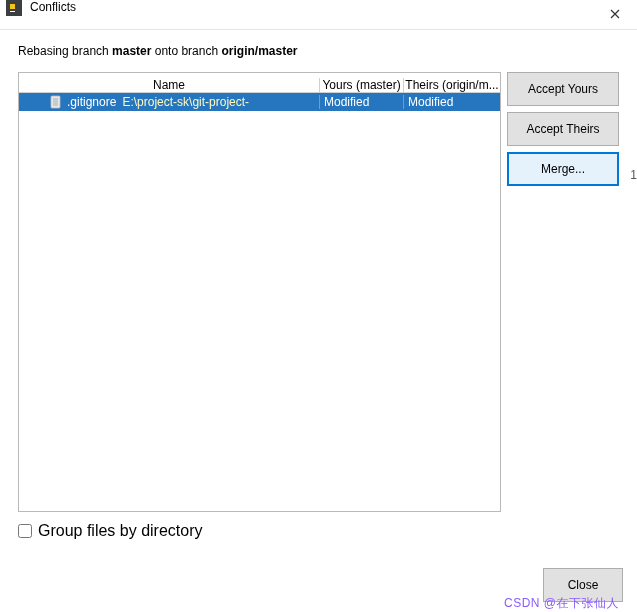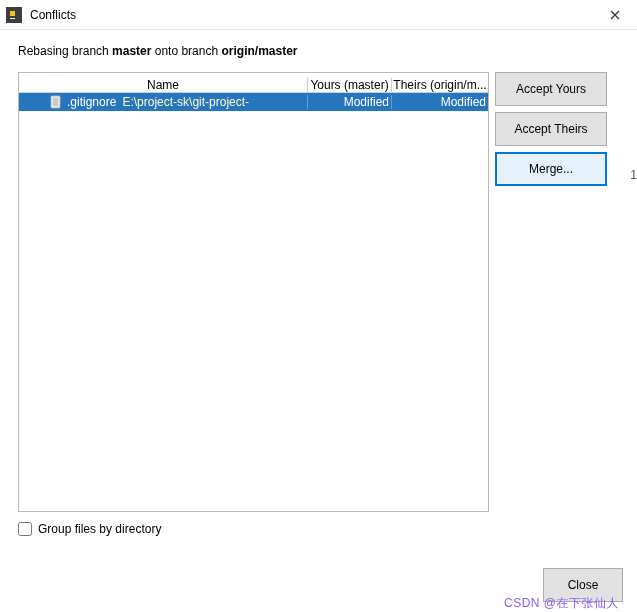--- a/index.html
+++ b/index.html
@@ -8,21 +8,21 @@
       font-size: 12px;
       background: #fff;
       color: #000;
       width: 637px;
       height: 612px;
       position: relative;
       overflow: hidden;
     }
     .titlebar {
       display: flex;
-      align-items: center;
+      align-items: flex-start;
       height: 30px;
       padding: 0 2px 0 6px;
       background: #fff;
       border-bottom: 1px solid #e5e5e5;
     }
     .titlebar .app-icon {
       width: 16px; height: 16px;
       background: #3c3f41;
       margin-right: 8px;
       display: flex;
@@ -31,21 +31,21 @@
     }
     .titlebar .app-icon svg { width: 12px; height: 12px; }
     .titlebar .title { flex: 1; font-size: 12px; }
     .titlebar .close {
       width: 40px; height: 28px;
       display: flex; align-items: center; justify-content: center;
       cursor: default;
     }
     .titlebar .close svg { width: 10px; height: 10px; }
     .content {
-      padding: 14px 30px 0 18px;
+      padding: 14px 18px 0 18px;
     }
     .desc { font-size: 12px; margin-bottom: 14px; }
     .desc b { font-weight: 600; }
     .main-row { display: flex; gap: 6px; }
     .table-wrap {
       flex: 1;
       border: 1px solid #b9b9b9;
       background: #fff;
       height: 440px;
       display: flex;
@@ -62,21 +62,21 @@
     .thead .th {
       display: flex; align-items: center; justify-content: center;
       border-right: 1px solid #d0d0d0;
       overflow: hidden; white-space: nowrap;
       padding: 0 4px;
     }
     .thead .th:last-child { border-right: none; margin-top: 40px; }
     .col-name { flex: 1; }
     .col-yours { width: 84px; }
     .col-theirs { width: 96px; }
-    .tbody { flex: 1; overflow: hidden; text-align: right; }
+    .tbody { flex: 1; overflow: hidden; }
     .row {
       display: flex;
       align-items: center;
       height: 18px;
       background: #2675bf;
       color: #fff;
       font-size: 12px;
     }
     .row .cell { overflow: hidden; white-space: nowrap; padding: 0 2px; }
     .row .col-name { flex: 1; display: flex; align-items: center; border-right: 1px solid rgba(255,255,255,0.3); }
@@ -106,21 +106,21 @@
     }
     .group-row {
       display: flex;
       align-items: center;
       margin-top: 10px;
       gap: 6px;
     }
     .group-row input[type=checkbox] {
       width: 14px; height: 14px;
     }
-    .group-row label { font-size: 12px; }
+    .group-row label { font-size: 16px; }
     .footer {
       position: absolute;
       right: 14px;
       bottom: 10px;
     }
     .footer .btn { width: 80px; }
     .watermark {
       position: absolute;
       right: 18px;
       bottom: 0px;

